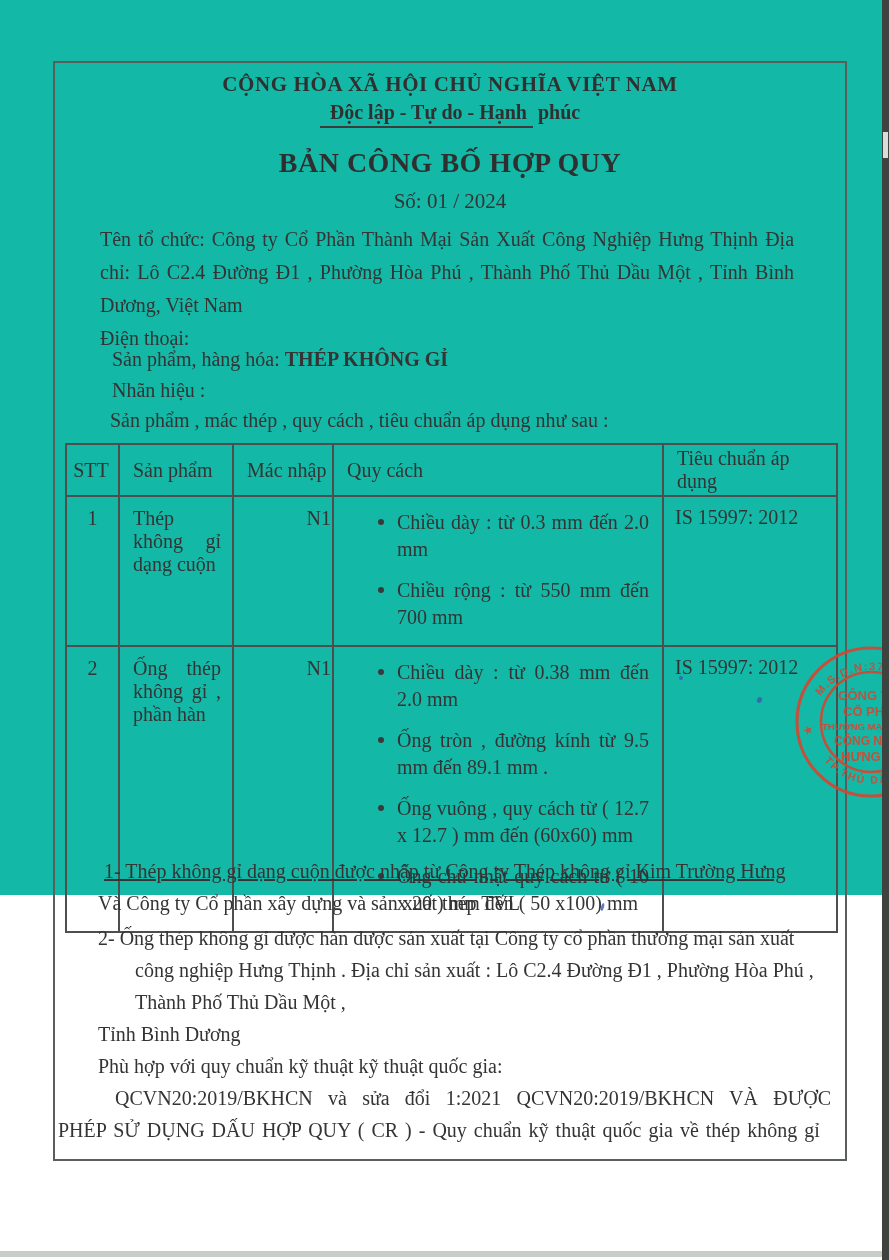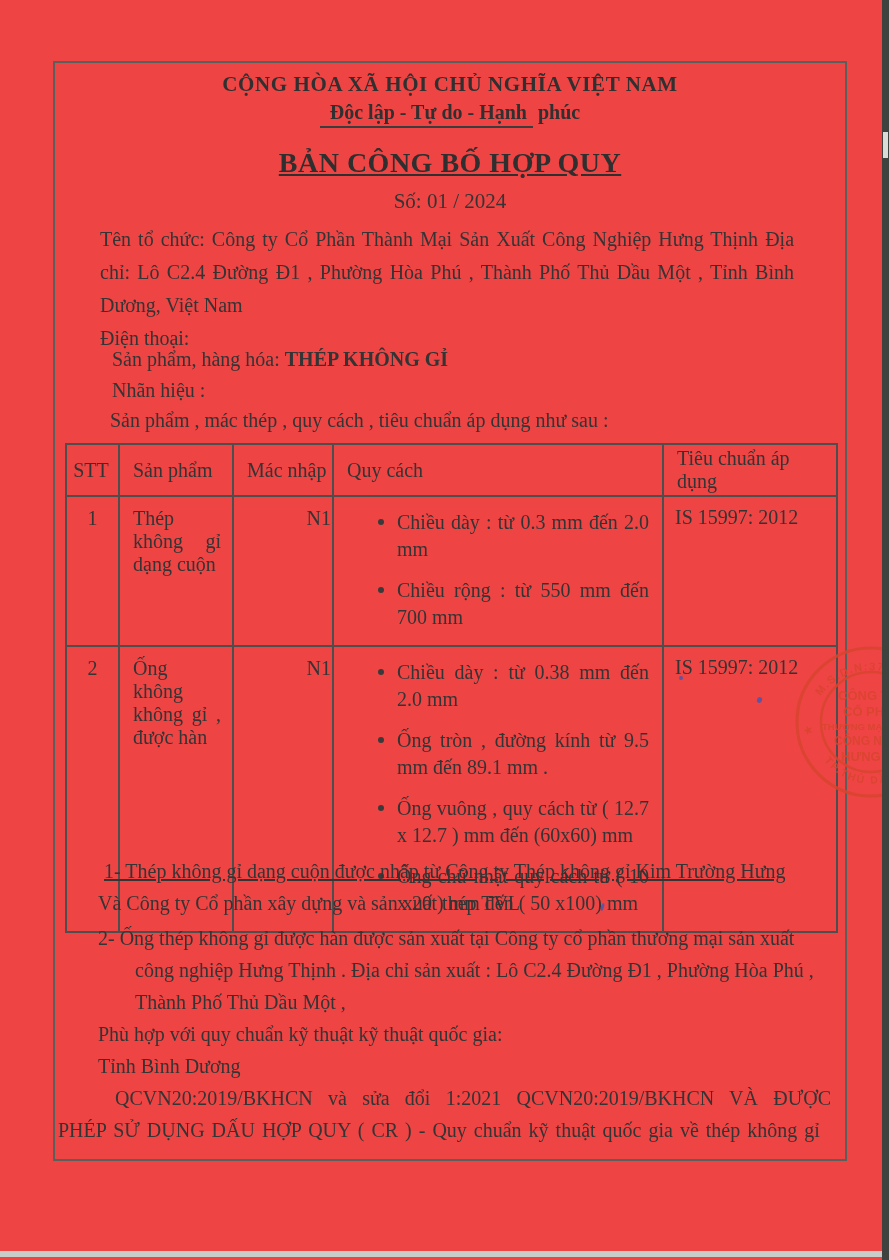--- a/index.html
+++ b/index.html
@@ -5,22 +5,22 @@
   html,body{margin:0;padding:0;}
   body{
     width:889px;height:1260px;
     background:#ffffff;
     font-family:"Liberation Serif","DejaVu Serif",serif;
     color:#343434;
     position:relative;
     overflow:hidden;
   }
   .page{
-    position:absolute;left:0;top:0;width:889px;height:1260px;
-    background:#ef4444;
+    position:absolute;left:0;top:0;width:889px;height:895px;
+    background:#14b8a6;
   }
   
   .edge-right{
     position:absolute;right:0;top:0;width:7px;height:1260px;
     background:#3e433f;z-index:30;
   }
   .edge-right-notch{
     position:absolute;right:1px;top:132px;width:5px;height:26px;
     background:#d9dcd7;z-index:31;
   }
@@ -44,21 +44,20 @@
     text-align:center;font-size:20px;font-weight:bold;color:#303030;
   }
   .motto .u{
     border-bottom:2px solid #3c3c3c;
     padding:0 6px 3px 10px;
   }
   .doc-title{
     position:absolute;left:0;top:84px;width:100%;
     text-align:center;font-size:28px;font-weight:bold;letter-spacing:.5px;
     color:#2f2f2f;
-    text-decoration:underline;
   }
   .doc-number{
     position:absolute;left:0;top:126px;width:100%;
     text-align:center;font-size:21px;color:#343434;
   }
   .intro{
     position:absolute;left:45px;top:160px;width:694px;
     font-size:20px;line-height:33px;text-align:justify;
   }
   .line-abs{position:absolute;font-size:20px;line-height:26px;white-space:nowrap;}
@@ -188,21 +187,21 @@
               </div>
             <div class="bullet-item">
                 <span class="bullet-dot"></span>
                 <span class="bullet-text">Chiều rộng : từ 550 mm đến 700 mm</span>
               </div>
           </td>
           <td class="tieuchuan">IS 15997: 2012</td>
         </tr>
         <tr class="r2">
           <td class="stt">2</td>
-          <td class="sanpham">Ống không không gỉ , được hàn</td>
+          <td class="sanpham">Ống thép không gỉ , phần hàn</td>
           <td class="macthep">N1</td>
           <td class="quycach">
             <div class="bullet-item">
                 <span class="bullet-dot"></span>
                 <span class="bullet-text">Chiều dày : từ 0.38 mm đến 2.0 mm</span>
               </div>
             <div class="bullet-item">
                 <span class="bullet-dot"></span>
                 <span class="bullet-text">Ống tròn , đường kính từ 9.5 mm đến 89.1 mm .</span>
               </div>
@@ -219,22 +218,22 @@
         </tr>
       </tbody>
     </table>
 
     <div class="notes">
       <div class="note-line n0">1- Thép không gỉ dạng cuộn được nhập từ Công ty Thép không gỉ Kim Trường Hưng</div>
       <div class="note-line n1">Và Công ty Cổ phần xây dựng và sản xuất thép TVL</div>
       <div class="note-line n2">2- Ống thép không gỉ được hàn được sản xuất tại Công ty cổ phần thương mại sản xuất</div>
       <div class="note-line n3">công nghiệp Hưng Thịnh . Địa chỉ sản xuất : Lô C2.4 Đường Đ1 , Phường Hòa Phú ,</div>
       <div class="note-line n4">Thành Phố Thủ Dầu Một ,</div>
+      <div class="note-line n5">Tỉnh Bình Dương</div>
       <div class="note-line n6">Phù hợp với quy chuẩn kỹ thuật kỹ thuật quốc gia:</div>
-      <div class="note-line n5">Tỉnh Bình Dương</div>
       <div class="note-line n7">QCVN20:2019/BKHCN và sửa đổi 1:2021 QCVN20:2019/BKHCN VÀ ĐƯỢC</div>
       <div class="note-line n8">PHÉP SỬ DỤNG DẤU HỢP QUY ( CR ) -  Quy chuẩn kỹ thuật quốc gia về thép không gỉ</div>
     </div>
 
   </div>
 
   <div class="stamp-wrap">
     <svg width="170" height="172" viewBox="0 0 170 172" xmlns="http://www.w3.org/2000/svg" font-family="Liberation Sans, DejaVu Sans, sans-serif">
       <circle cx="85" cy="86" r="74" fill="none" stroke="#d8452f" stroke-width="3.2"></circle>
       <circle cx="85" cy="86" r="50" fill="none" stroke="#d8452f" stroke-width="2.6"></circle>

